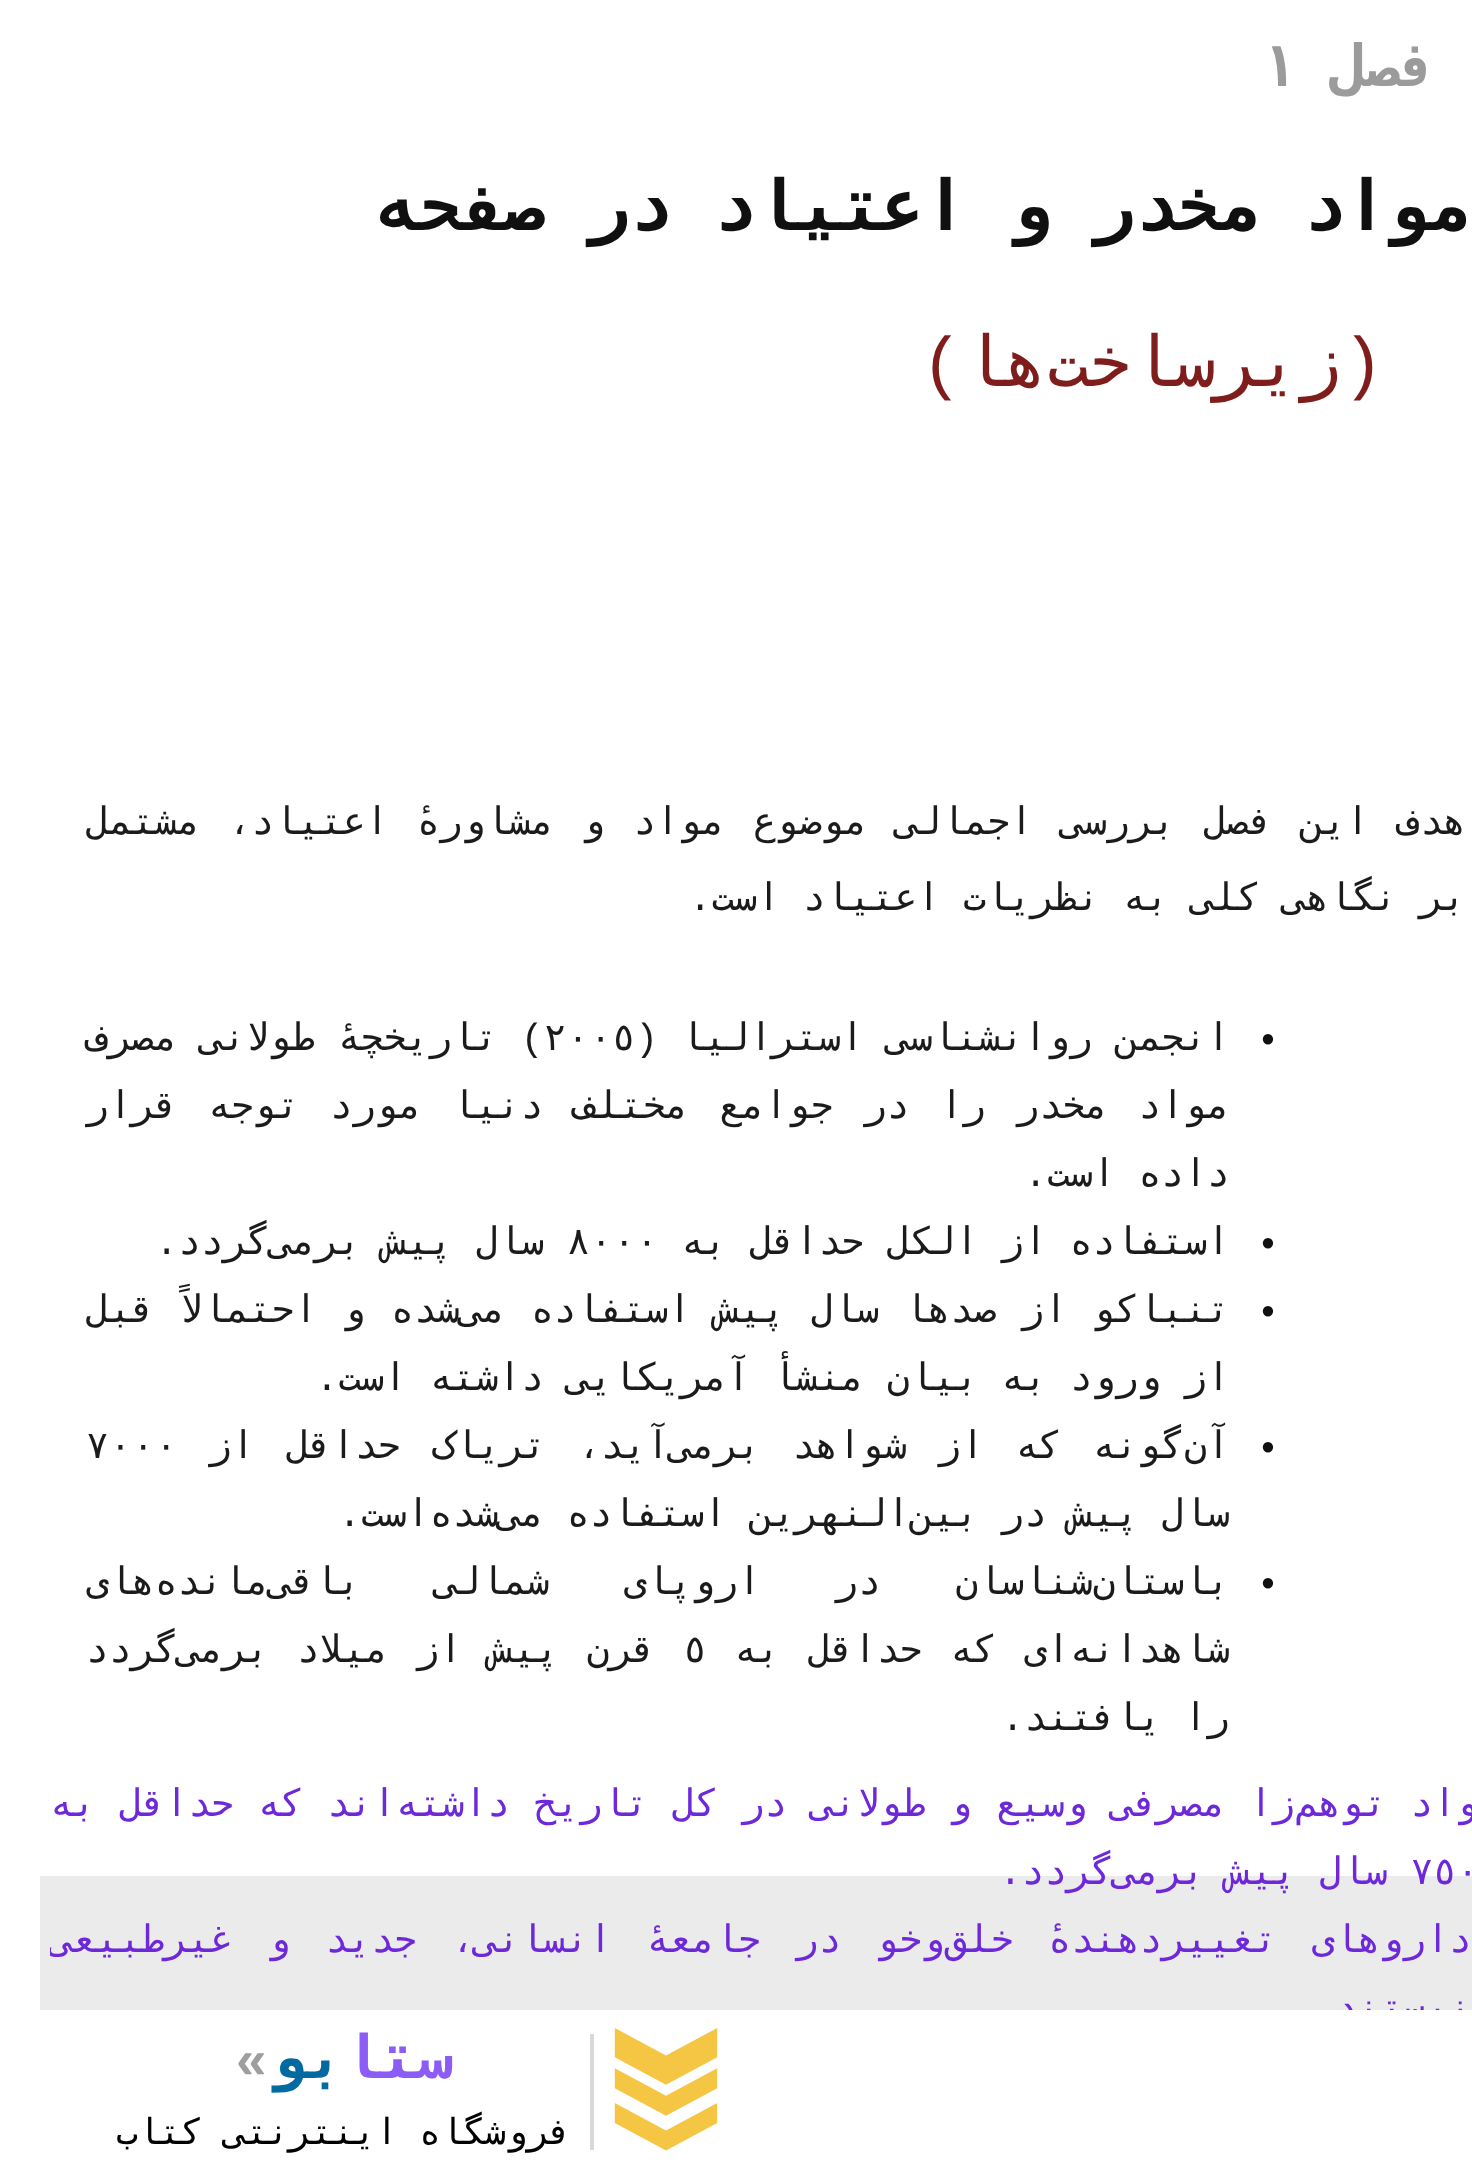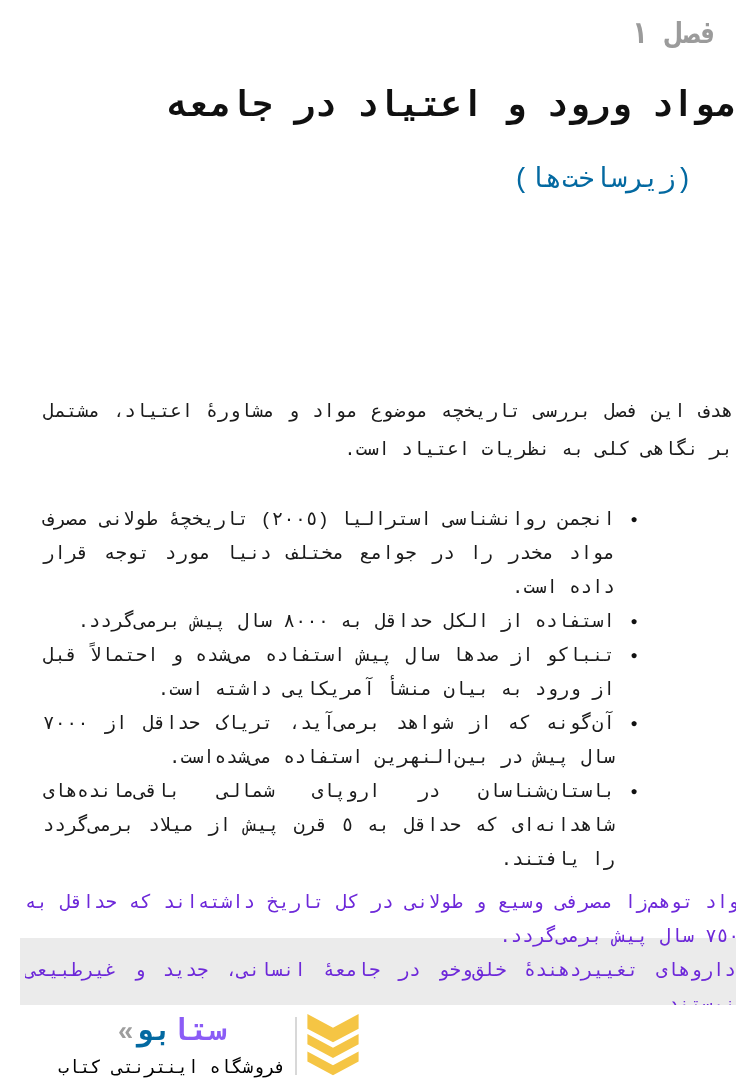--- a/index.html
+++ b/index.html
@@ -5,21 +5,21 @@
   html,body{margin:0;padding:0;}
   body{width:736px;height:1080px;overflow:hidden;background:#ffffff;}
   .page{position:relative;width:736px;height:912px;background:#ffffff;
         font-family:Liberation Mono, monospace;color:#1b1b1b;margin-left:20px;}
 
   
   .chapter{position:absolute;top:16px;right:38px;font-size:29px;font-weight:bold;
            color:#9b9b9b;direction:rtl;white-space:nowrap;}
   .title{position:absolute;top:84px;right:20px;font-size:35px;font-weight:bold;
          color:#101010;direction:rtl;white-space:nowrap;}
-  .subtitle{position:absolute;top:162px;right:64px;font-size:27px;color:#0369a1;
+  .subtitle{position:absolute;top:162px;right:64px;font-size:35px;color:#7f1d1d;
             direction:rtl;white-space:nowrap;text-align:right;}
 
   
   .content{position:absolute;top:393px;right:23px;left:23px;direction:rtl;}
   .section-heading{font-size:19px;font-weight:bold;margin:0 0 14px 0;color:#111;}
   .lead{font-size:19px;line-height:38px;text-align:justify;margin:0;}
   ul.bullets{list-style:none;margin:34px 92px 0 0;padding:0;}
   ul.bullets li{display:flex;gap:12px;font-size:19px;line-height:34px;}
   .b-dot{flex:0 0 14px;font-size:12px;line-height:34px;color:#111;text-align:center;}
   .b-text{flex:1;text-align:justify;}
@@ -50,25 +50,25 @@
   .tagline{font-size:18px;color:#000000;direction:rtl;white-space:nowrap;}
   .divider{width:2px;background:#d8d8d8;height:58px;align-self:center;}
   .emblem{width:54px;height:64px;align-self:center;}
 </style>
 </head>
 <body>
 
 <div class="page">
 
   <div class="chapter">فصل ١</div>
-  <div class="title">مواد ورود و اعتیاد در جامعه</div>
+  <div class="title">مواد مخدر و اعتیاد در صفحه</div>
   <div class="subtitle">(زیرساخت‌ها)</div>
 
   <div class="content">
-    <p class="lead">هدف این فصل بررسی تاریخچه موضوع مواد و مشاورهٔ اعتیاد، مشتمل بر نگاهی کلی به نظریات اعتیاد است.</p>
+    <p class="lead">هدف این فصل بررسی اجمالی موضوع مواد و مشاورهٔ اعتیاد، مشتمل بر نگاهی کلی به نظریات اعتیاد است.</p>
 
     <ul class="bullets">
       <li>
         <span class="b-dot">●</span>
         <span class="b-text">انجمن روانشناسی استرالیا (٢٠٠٥) تاریخچهٔ طولانی مصرف مواد مخدر را در جوامع مختلف دنیا مورد توجه قرار داده است.</span>
       </li>
       <li>
         <span class="b-dot">●</span>
         <span class="b-text">استفاده از الکل حداقل به ٨٠٠٠ سال پیش برمی‌گردد.</span>
       </li>

